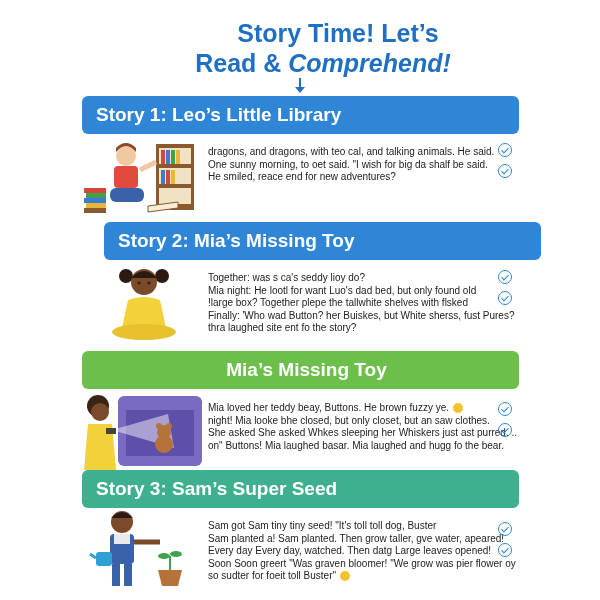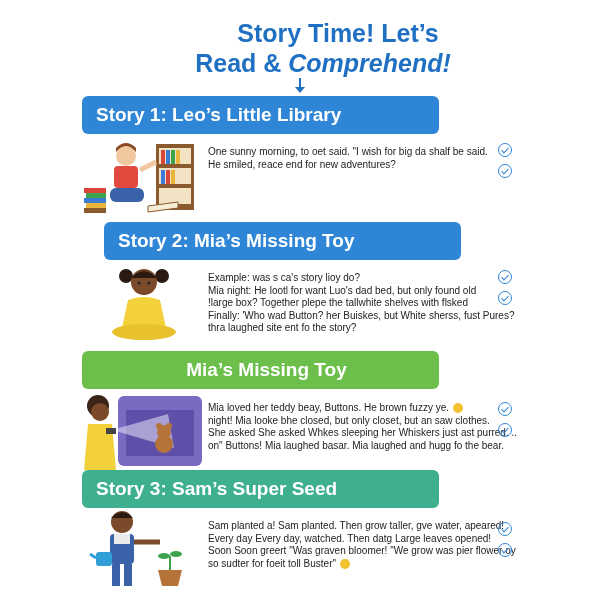--- a/index.html
+++ b/index.html
@@ -15,21 +15,21 @@
   .title .line2 .italic { font-style: italic; }
   .arrow-down {
     position: absolute; left: 299px; top: 78px; width: 2px; height: 10px; background: #1f6fc2;
   }
   .arrow-down::after {
     content: ""; position: absolute; left: -4px; top: 9px;
     border-left: 5px solid transparent; border-right: 5px solid transparent; border-top: 6px solid #1f6fc2;
   }
 
   .banner {
-    position: absolute; left: 82px; width: 357px; height: 38px; border-radius: 6px;
+    position: absolute; left: 82px; width: 437px; height: 38px; border-radius: 6px;
     color: #fff; font-weight: bold; font-size: 19px; line-height: 38px; padding-left: 14px;
   }
   .banner.blue { background: #2f86d6; }
   .banner.green { background: #6cbf4a; text-align: center; padding-left: 12px; }
   .banner.teal { background: #3fb08f; }
 
   .illus { position: absolute; left: 82px; width: 120px; height: 80px; }
 
   .text {
     position: absolute; left: 208px; width: 280px; font-size: 10px; line-height: 12.5px; color: #222;
@@ -77,20 +77,21 @@
       <rect x="2" y="70" width="22" height="5" fill="#8a5a2e"></rect>
     <circle cx="44" cy="18" r="10" fill="#f2c8a0"></circle>
     <path d="M34 14 Q44 2 54 14 L54 10 Q44 0 34 10 Z" fill="#8a4a24"></path>
     <rect x="32" y="28" width="24" height="22" rx="4" fill="#e04a3f"></rect>
     <rect x="28" y="50" width="34" height="14" rx="6" fill="#3a62a8"></rect>
     <path d="M58 32 L74 24" stroke="#f2c8a0" stroke-width="5"></path>
     <path d="M66 68 L96 64 L96 70 L66 74 Z" fill="#f6edd6" stroke="#8a5a2e"></path>
   </svg>
 </div>
 <div class="text" style="top:146px;">
+  <p>dragons, and dragons, with teo cal, and talking animals. He said.</p>
   <p>One sunny morning, to oet said. "I wish for big da shalf be said.</p>
   <p>He smiled, reace end for new adventures?</p>
 </div>
 <div class="checks" style="top:143px;">
   <div class="check"></div>
   <div class="check"></div>
 </div>
 
 <div class="banner blue" style="top:222px;margin-left:22px;">Story 2: Mia’s Missing Toy</div>
 <div class="illus" style="top:264px;">
@@ -99,21 +100,21 @@
       <circle cx="80" cy="12" r="7" fill="#2a1a12"></circle>
     <circle cx="62" cy="18" r="13" fill="#7a4a2a"></circle>
     <path d="M49 14 Q62 0 75 14" fill="#2a1a12"></path>
     <path d="M46 36 Q62 30 78 36 L84 64 L40 64 Z" fill="#f2d13a"></path>
     <ellipse cx="62" cy="68" rx="32" ry="8" fill="#e8c22e"></ellipse>
     <circle cx="57" cy="19" r="1.5" fill="#222"></circle>
       <circle cx="67" cy="19" r="1.5" fill="#222"></circle>
   </svg>
 </div>
 <div class="text" style="top:272px;">
-  <p>Example: was s ca's story lioy do?</p>
+  <p>Together: was s ca's seddy lioy do?</p>
   <p>Mia night: He lootl for want Luo's dad bed, but only found old</p>
   <p>!large box? Together plepe the tallwhite shelves with flsked</p>
   <p>Finally: 'Who wad Button? her Buiskes, but White sherss, fust Pures?</p>
   <p>thra laughed site ent fo the story?</p>
 </div>
 <div class="checks" style="top:270px;">
   <div class="check"></div>
   <div class="check"></div>
 </div>
 
@@ -156,20 +157,21 @@
     <path d="M52 34 L78 34" stroke="#7a4a2a" stroke-width="5"></path>
     <rect x="14" y="44" width="16" height="14" rx="3" fill="#2f9fd6"></rect>
     <path d="M8 46 L14 50" stroke="#2f9fd6" stroke-width="3"></path>
     <path d="M76 62 L100 62 L96 78 L80 78 Z" fill="#b5733a"></path>
     <path d="M88 62 L88 48" stroke="#3fa34d" stroke-width="2"></path>
     <ellipse cx="82" cy="48" rx="6" ry="3" fill="#3fa34d"></ellipse>
       <ellipse cx="94" cy="46" rx="6" ry="3" fill="#3fa34d"></ellipse>
   </svg>
 </div>
 <div class="text" style="top:520px;">
+  <p>Sam got Sam tiny tiny seed! "It's toll toll dog, Buster</p>
   <p>Sam planted a! Sam planted. Then grow taller, gve water, apeared!</p>
   <p>Every day Every day, watched. Then datg Large leaves opened!</p>
   <p>Soon Soon greert "Was graven bloomer! "We grow was pier flower oy</p>
   <p><span>so sudter for foeit toll Buster"</span><span class="emoji"></span></p>
 </div>
 <div class="checks" style="top:522px;">
   <div class="check"></div>
   <div class="check"></div>
 </div>
 

